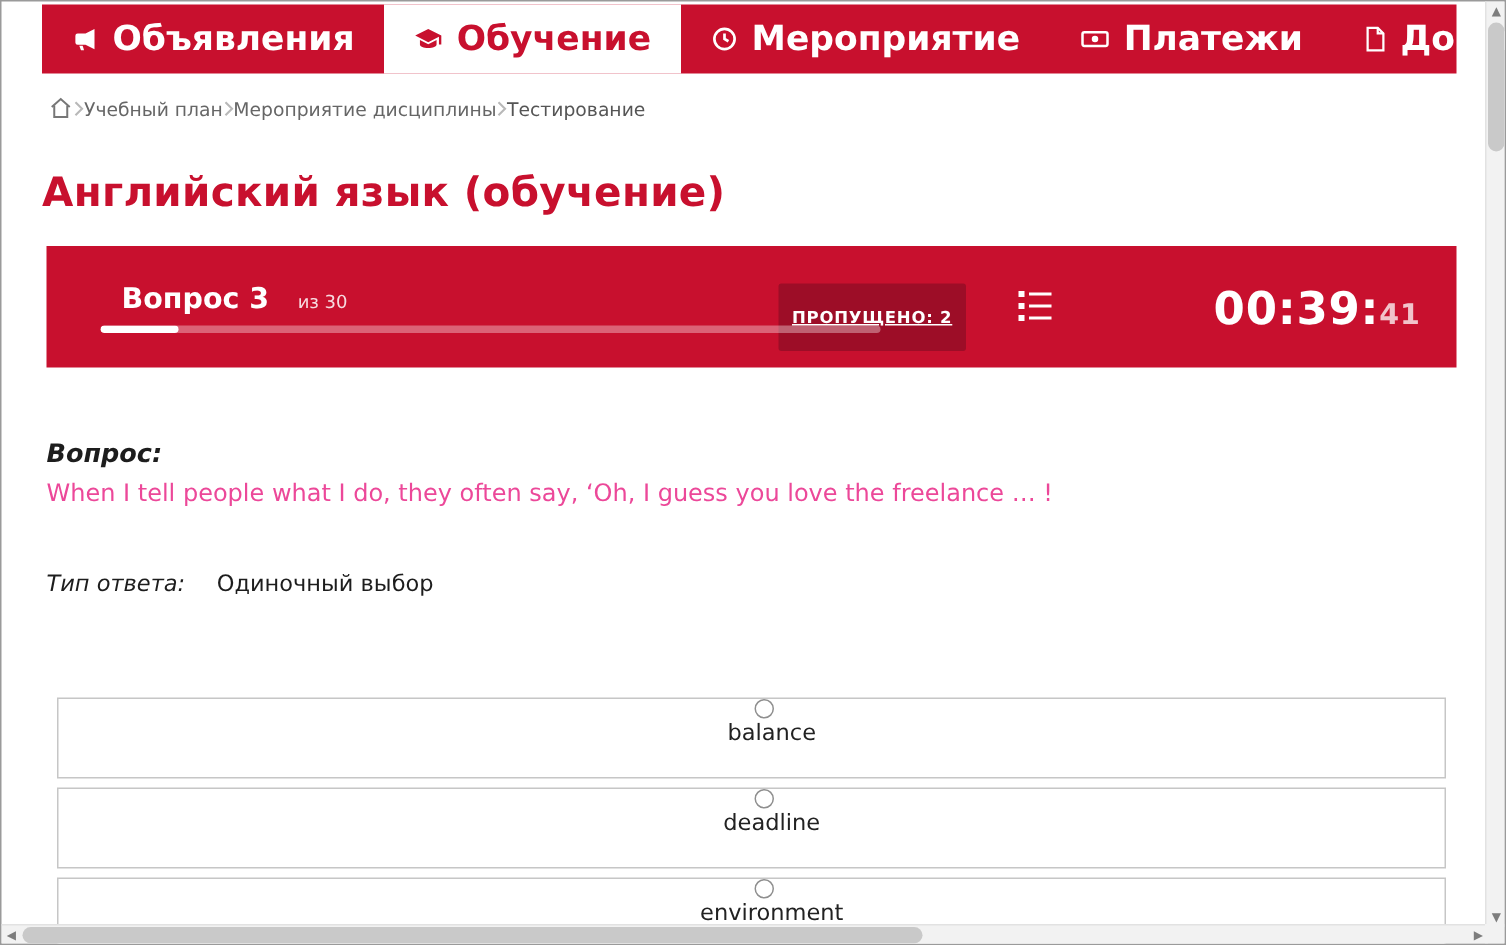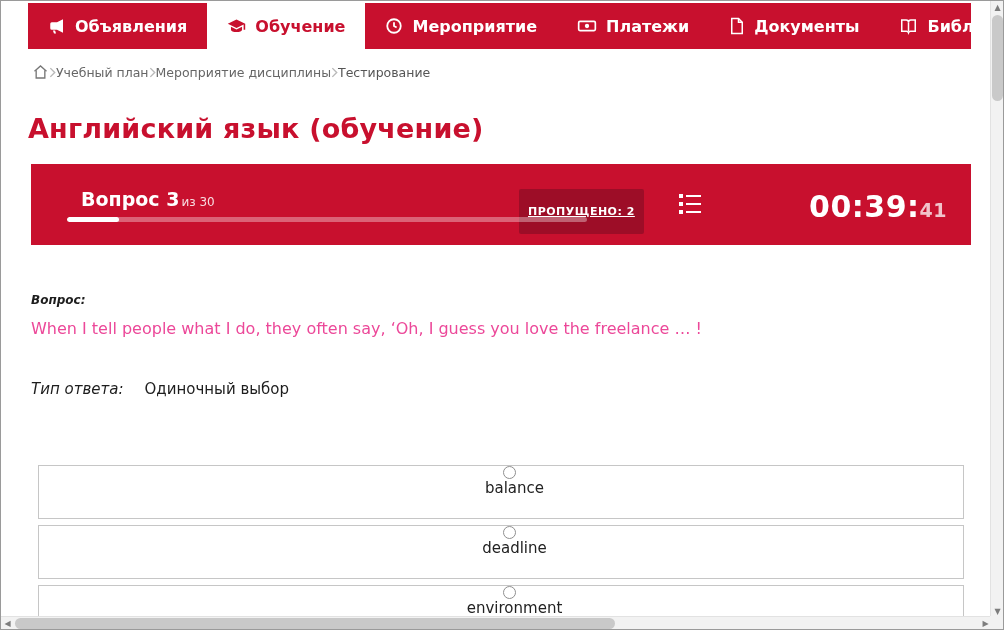--- a/index.html
+++ b/index.html
@@ -16,21 +16,21 @@
     border:1px solid #9a9a9a;
   }
 
   
   .nav{
     position:absolute;left:27px;top:2px;width:943px;height:46px;
     background:var(--red);display:flex;align-items:stretch;
   }
   .nav-item{
     display:flex;align-items:center;gap:9px;padding:0 20px;
-    color:#fff;font-size:16px;font-weight:bold;cursor:pointer;white-space:nowrap;
+    color:#fff;font-size:23px;font-weight:bold;cursor:pointer;white-space:nowrap;
   }
   .nav-item.active{background:#fff;color:var(--red);}
   .nav-icon{display:flex;align-items:center;}
   .nav-icon svg{display:block;}
 
   
   .breadcrumb{
     position:absolute;left:31px;top:63px;display:flex;align-items:center;
     font-size:12.5px;color:#666;
   }
@@ -43,41 +43,41 @@
     position:absolute;left:27px;top:112px;width:943px;
     color:var(--red);font-size:27px;font-weight:bold;letter-spacing:.2px;
   }
 
   
   .test-header{
     position:absolute;left:30px;top:163px;width:940px;height:81px;
     background:var(--red);color:#fff;
   }
   .th-question{position:absolute;left:50px;top:24px;font-size:19px;font-weight:bold;}
-  .th-of{font-size:12px;font-weight:normal;opacity:.85;margin-left:2px;}
+  .th-of{font-size:12px;font-weight:normal;opacity:.85;margin-left:19px;}
   .th-progress{
     position:absolute;left:36px;top:53px;width:520px;height:5px;
     background:rgba(255,255,255,.35);border-radius:3px;overflow:hidden;
   }
   .th-progress-fill{height:100%;background:#fff;border-radius:3px;width:10%;}
   .th-badge{
     position:absolute;left:488px;top:25px;background:var(--badge);
     font-size:11px;font-weight:bold;letter-spacing:.5px;padding:16px 9px;
     border-radius:2px;white-space:nowrap;text-decoration:underline;
   }
   .th-list-icon{position:absolute;left:645px;top:28px;cursor:pointer;}
   .th-timer{
     position:absolute;right:24px;top:25px;font-size:30px;font-weight:bold;
     letter-spacing:.5px;white-space:nowrap;
   }
   .th-timer .sec{font-size:19px;opacity:.75;font-weight:bold;margin-top:36px;}
 
   
   .q-label{
-    position:absolute;left:30px;top:292px;font-size:12px;font-weight:bold;
+    position:absolute;left:30px;top:292px;font-size:17px;font-weight:bold;
     font-style:italic;color:#1d1d1d;
   }
   .q-text{
     position:absolute;left:30px;top:318px;width:910px;font-size:16px;color:#ec4899;
   }
   .q-type{position:absolute;left:30px;top:379px;font-size:15px;color:#1d1d1d;}
   .q-type .tl{font-weight:normal;font-style:italic;margin-right:21px;}
 
   
   .options{position:absolute;left:37px;top:464px;width:926px;}

